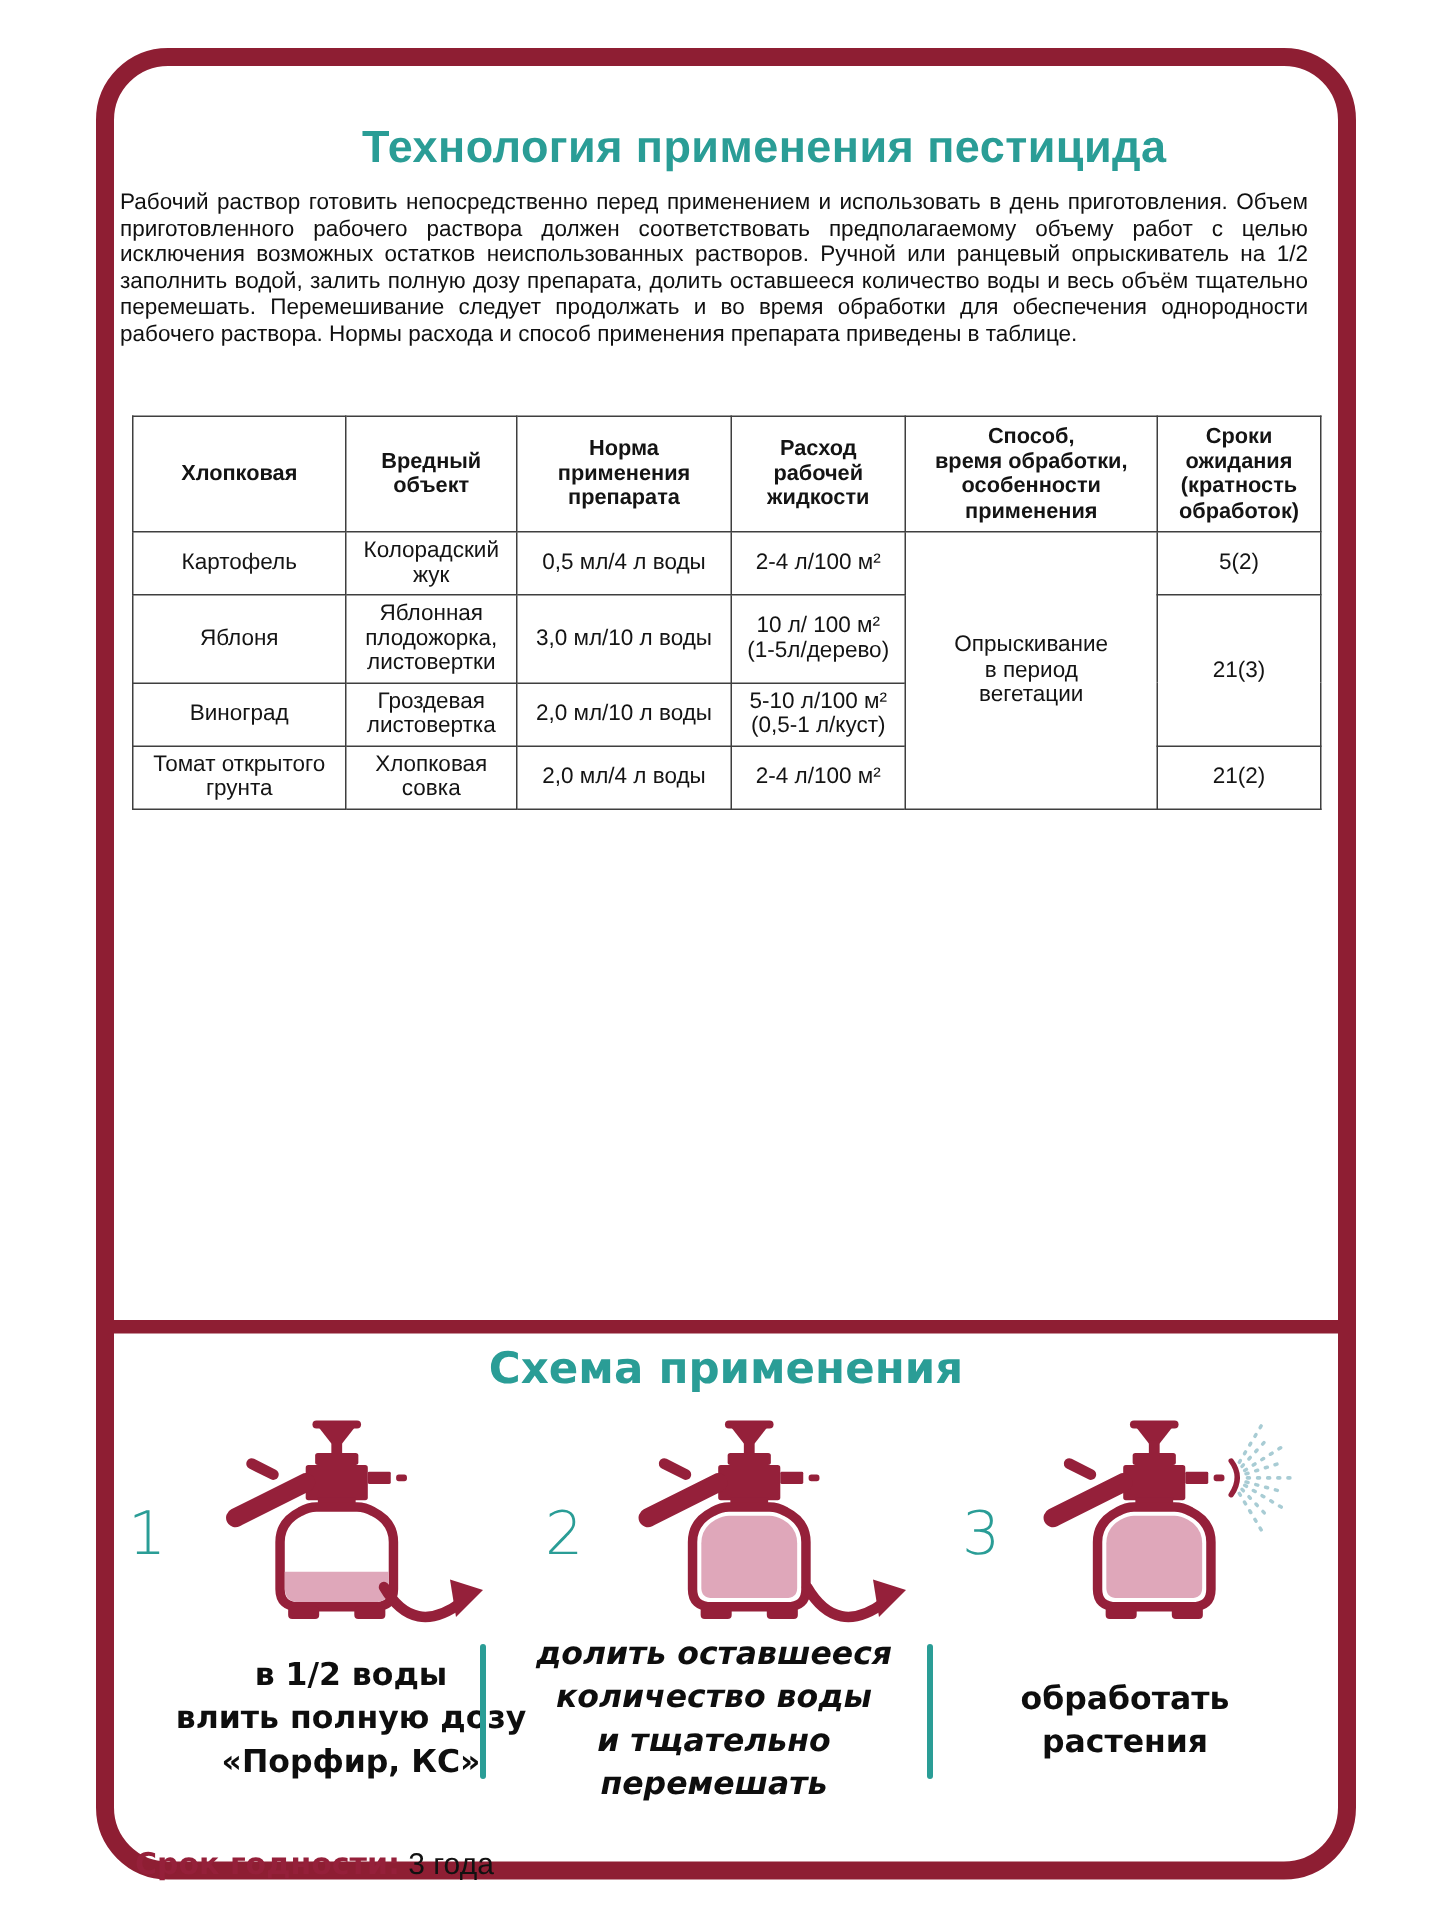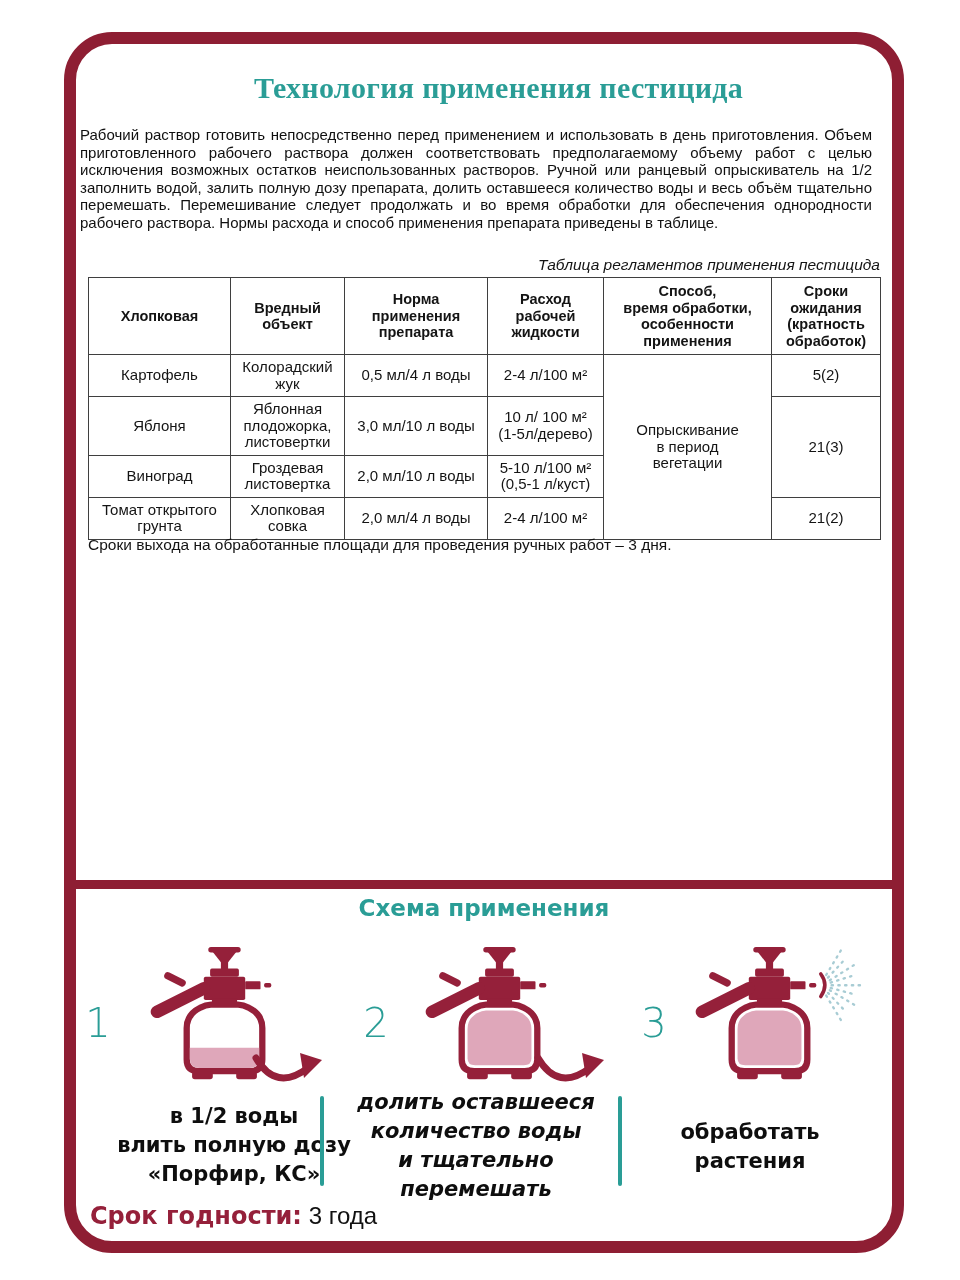--- a/index.html
+++ b/index.html
@@ -15,22 +15,22 @@
   body{
     width:960px;height:1280px;background:#ffffff;position:relative;
     font-family:"Liberation Sans", sans-serif;color:var(--ink);
     overflow:hidden;
   }
   .frame{
     position:absolute;left:64px;top:32px;width:840px;height:1221px;
     border:12px solid var(--maroon-dark);border-radius:48px;
   }
   .title{
-    position:absolute;top:26px;left:0;width:100%;margin:1px;text-align:center;
-    color:var(--teal);font-family:Liberation Serif, serif;
+    position:absolute;top:26px;left:0;width:100%;margin:12px;text-align:center;
+    color:var(--teal);font-family:Liberation Sans, sans-serif;
     font-size:30px;font-weight:800;letter-spacing:.3px;padding-left:27px;
   }
   .intro{
     position:absolute;top:82px;left:4px;width:792px;margin:0;
     font-size:15px;line-height:17.6px;text-align:justify;color:#101010;
   }
   .table-caption{
     position:absolute;top:212px;left:12px;width:792px;text-align:right;
     font-style:italic;font-size:15.5px;
   }
@@ -49,21 +49,21 @@
   .note{
     position:absolute;top:492px;left:12px;width:792px;margin:0;font-size:15.5px;
   }
   .divider{
     position:absolute;top:836px;left:0;width:100%;height:9px;
     background:var(--maroon-dark);
   }
   .scheme-title{
     position:absolute;top:851px;left:0;width:100%;margin:0;text-align:center;
     color:var(--teal);font-family:"DejaVu Sans", sans-serif;
-    font-size:23px;font-weight:800;
+    font-size:29px;font-weight:800;
   }
   .step-number{
     position:absolute;top:956px;width:40px;text-align:center;
     color:var(--teal);font-size:40px;font-weight:200;
     font-family:"DejaVu Sans", sans-serif;
   }
   .n1{left:2px;} .n2{left:280px;} .n3{left:558px;}
   .sprayer{position:absolute;top:903px;width:126px;height:135px;overflow:visible;}
   .s1{left:72px;} .s2{left:347px;} .s3{left:617px;}
   .arrow{position:absolute;top:1002px;width:72px;height:48px;overflow:visible;}
@@ -75,38 +75,37 @@
   }
   .c1{top:1058px;left:8px;width:244px;margin-left:28px;}
   .c2{top:1044px;left:258px;width:284px;font-style:italic;}
   .c3{top:1074px;left:548px;width:252px;}
   .vsep{
     position:absolute;top:1052px;width:4px;height:90px;background:var(--teal);
     border-radius:2px;
   }
   .sep1{left:244px;} .sep2{left:542px;}
   .shelf{
-    position:absolute;top:1158px;left:14px;margin:0;
-    font-size:24px;
+    position:absolute;top:1186px;left:14px;margin:0;
+    font-size:20px;
   }
   .shelf .lbl{
     color:var(--maroon);font-weight:800;font-family:"DejaVu Sans", sans-serif;
   }
   .shelf .val{color:#111;font-weight:400;}
 </style>
 </head>
 <body>
 
 <div class="frame">
 
   <h1 class="title">Технология применения пестицида</h1>
 
   <p class="intro">Рабочий раствор готовить непосредственно перед применением и использовать в день приготовления. Объем приготовленного рабочего раствора должен соответствовать предполагаемому объему работ с целью исключения возможных остатков неиспользованных растворов. Ручной или ранцевый опрыскиватель на 1/2 заполнить водой, залить полную дозу препарата, долить оставшееся количество воды и весь объём тщательно перемешать. Перемешивание следует продолжать и во время обработки для обеспечения однородности рабочего раствора. Нормы расхода и способ применения препарата приведены в таблице.</p>
 
-  <div class="table-caption">Таблица регламентов применения пестицида</div>
 
   <table class="reg">
     <colgroup>
       <col style="width:142px">
         <col style="width:114px">
         <col style="width:143px">
       <col style="width:116px">
         <col style="width:168px">
         <col style="width:109px">
     </colgroup>
@@ -166,21 +165,20 @@
 грунта</td>
         <td class="l">Хлопковая
 совка</td>
         <td class="c">2,0 мл/4 л воды</td>
         <td class="c">2-4 л/100 м²</td>
         <td class="c">21(2)</td>
       </tr>
     </tbody>
   </table>
 
-  <p class="note">Сроки выхода на обработанные площади для проведения ручных работ – 3 дня.</p>
 
   <div class="divider"></div>
 
   <h2 class="scheme-title">Схема применения</h2>
 
   <div class="step-number n1">1</div>
   <div class="step-number n2">2</div>
   <div class="step-number n3">3</div>
 
   <svg class="sprayer s1" viewBox="0 0 140 150">

